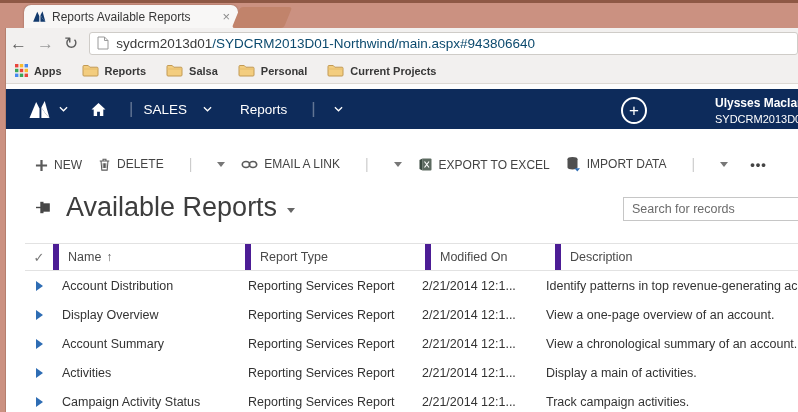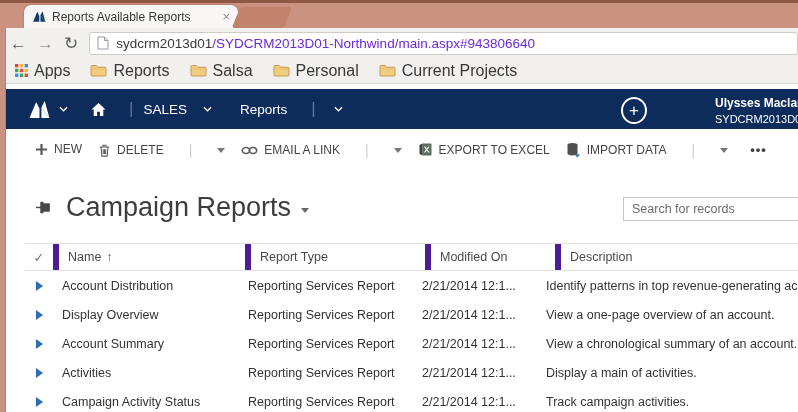--- a/index.html
+++ b/index.html
@@ -19,45 +19,45 @@
   .frame-left{position:absolute;left:0;top:28px;width:5px;height:384px;background:#cb9181;border-right:1px solid #b57f6e;}
 
   .toolbar{position:absolute;top:28px;left:5px;right:0;height:30px;background:#f2f0ef;
            display:flex;align-items:center;}
   .navbtn{font-size:17px;line-height:1;margin:0 5px;color:#5d5d5d;}
   .navbtn.fwd{color:#9a9a9a;}
   .omnibox{flex:1;height:21px;background:#fff;border:1px solid #cfccc8;border-radius:3px;
            margin-left:6px;display:flex;align-items:center;padding:0 7px;font-size:13.5px;
            white-space:nowrap;overflow:hidden;}
   .omnibox .host{color:#3a3a3a;}
-  .omnibox .path{color:#6d28d9;}
+  .omnibox .path{color:#0c4a6e;}
   .doc-ico{margin-right:7px;flex:none;}
 
   .bookmarks{position:absolute;top:58px;left:5px;right:0;height:25px;background:#f2f0ef;
              border-bottom:1px solid #ddd9d4;display:flex;align-items:center;
-             font-size:16px;color:#383838;padding-left:10px;}
+             font-size:11px;color:#383838;padding-left:10px;font-weight:bold;}
   .bm{display:flex;align-items:center;gap:6px;margin-right:20px;white-space:nowrap;}
   .gap-white{position:absolute;top:84px;left:5px;right:0;height:5px;background:#fdfdfd;}
 
   
   .crmnav{position:absolute;top:89px;left:5px;right:0;height:40px;background:#0d2b5b;
           display:flex;align-items:center;color:#fff;font-size:13.5px;}
   .crmnav .item{display:flex;align-items:center;gap:16px;margin-right:14px;white-space:nowrap;}
   .crm-logo{margin:0 6px 0 20px;}
   .navsep{color:rgba(255,255,255,.35);font-size:17px;margin:0 10px;font-weight:300;}
   .plus-circle{position:absolute;left:616px;top:8px;width:22px;height:22px;border:2px solid #fff;
                border-radius:50%;display:flex;align-items:center;justify-content:center;
                font-size:17px;font-weight:300;line-height:1;padding-bottom:1px;}
   .userblock{position:absolute;left:710px;top:7px;line-height:1.3;}
   .user-name{font-weight:bold;font-size:12px;white-space:nowrap;}
   .user-org{font-size:11px;white-space:nowrap;}
 
   
   .content{position:absolute;top:129px;left:5px;right:0;bottom:0;background:#fff;overflow:hidden;}
-  .cmdbar{display:flex;align-items:flex-start;height:30px;margin:13px 0 0 30px;
+  .cmdbar{display:flex;align-items:flex-end;height:30px;margin:13px 0 0 30px;
           font-size:12px;color:#444;}
   .cmd{display:flex;align-items:center;gap:6px;margin-right:16px;white-space:nowrap;}
   .splitwrap{display:flex;align-items:center;gap:25px;margin-right:16px;}
   .vline{color:#ccc;font-size:14px;}
   .caret{width:0;height:0;border-left:4px solid transparent;border-right:4px solid transparent;
          border-top:5px solid #777;}
   .more-cmd{color:#444;font-weight:bold;letter-spacing:1px;margin-left:6px;font-size:13px;}
 
   .titlerow{display:flex;align-items:center;margin:14px 0 0 30px;height:42px;}
   .page-title{font-size:27px;color:#3d3d3d;margin:0 10px 0 14px;white-space:nowrap;}
@@ -260,21 +260,21 @@
     </div>
 
     <div class="titlerow">
       <svg width="17" height="15" viewBox="0 0 17 15">
         <g stroke="#474747" stroke-width="1.4" fill="#474747">
           <path d="M1 7.5 H6" fill="none"></path>
           <rect x="6" y="2.5" width="1.8" height="10"></rect>
           <rect x="8.6" y="4" width="5.5" height="7"></rect>
         </g>
       </svg>
-      <h1 class="page-title" style="font-weight:normal;">Campaign Reports</h1>
+      <h1 class="page-title" style="font-weight:normal;">Available Reports</h1>
       <span class="title-caret"></span>
     </div>
     <input class="search" type="text" placeholder="Search for records" style="">
 
     <div class="grid">
       <div class="thead">
         <div class="th c-sel">
           <span class="check">✓</span>
         </div>
         <div class="th c-name">

